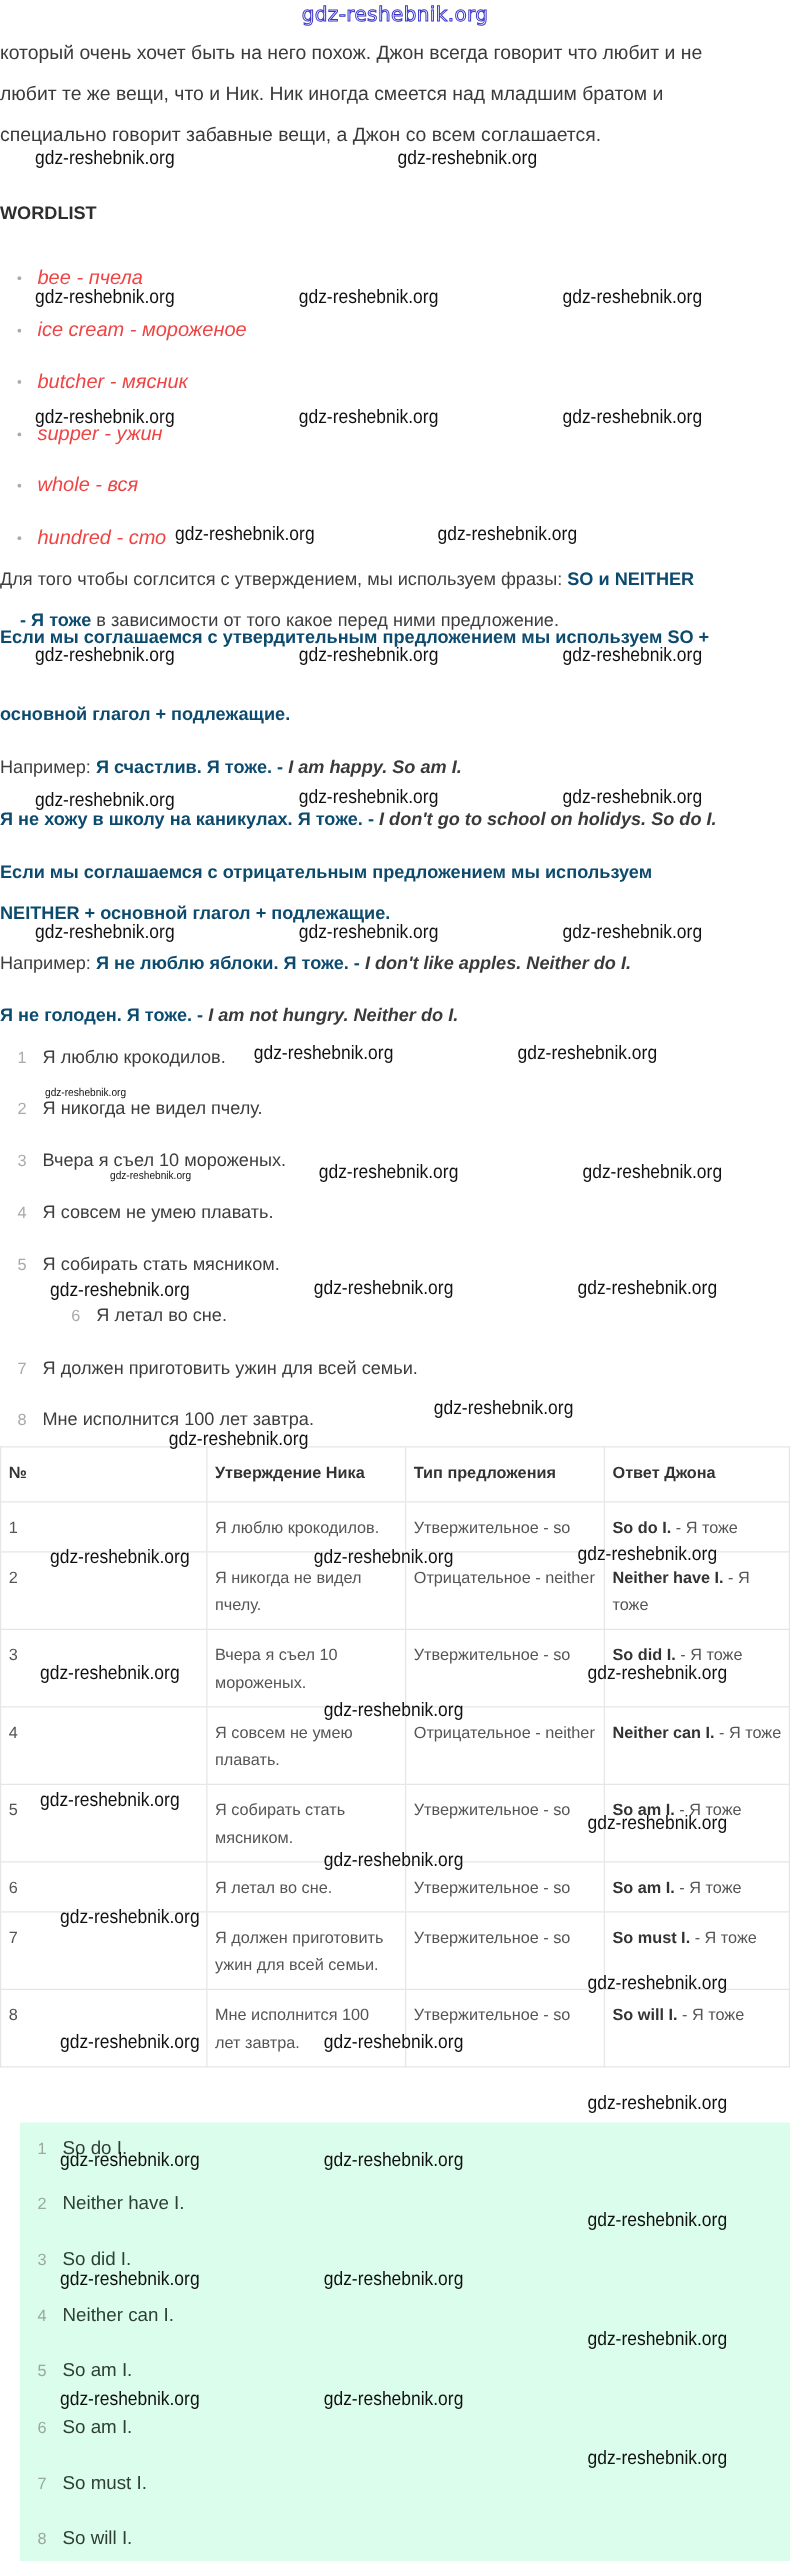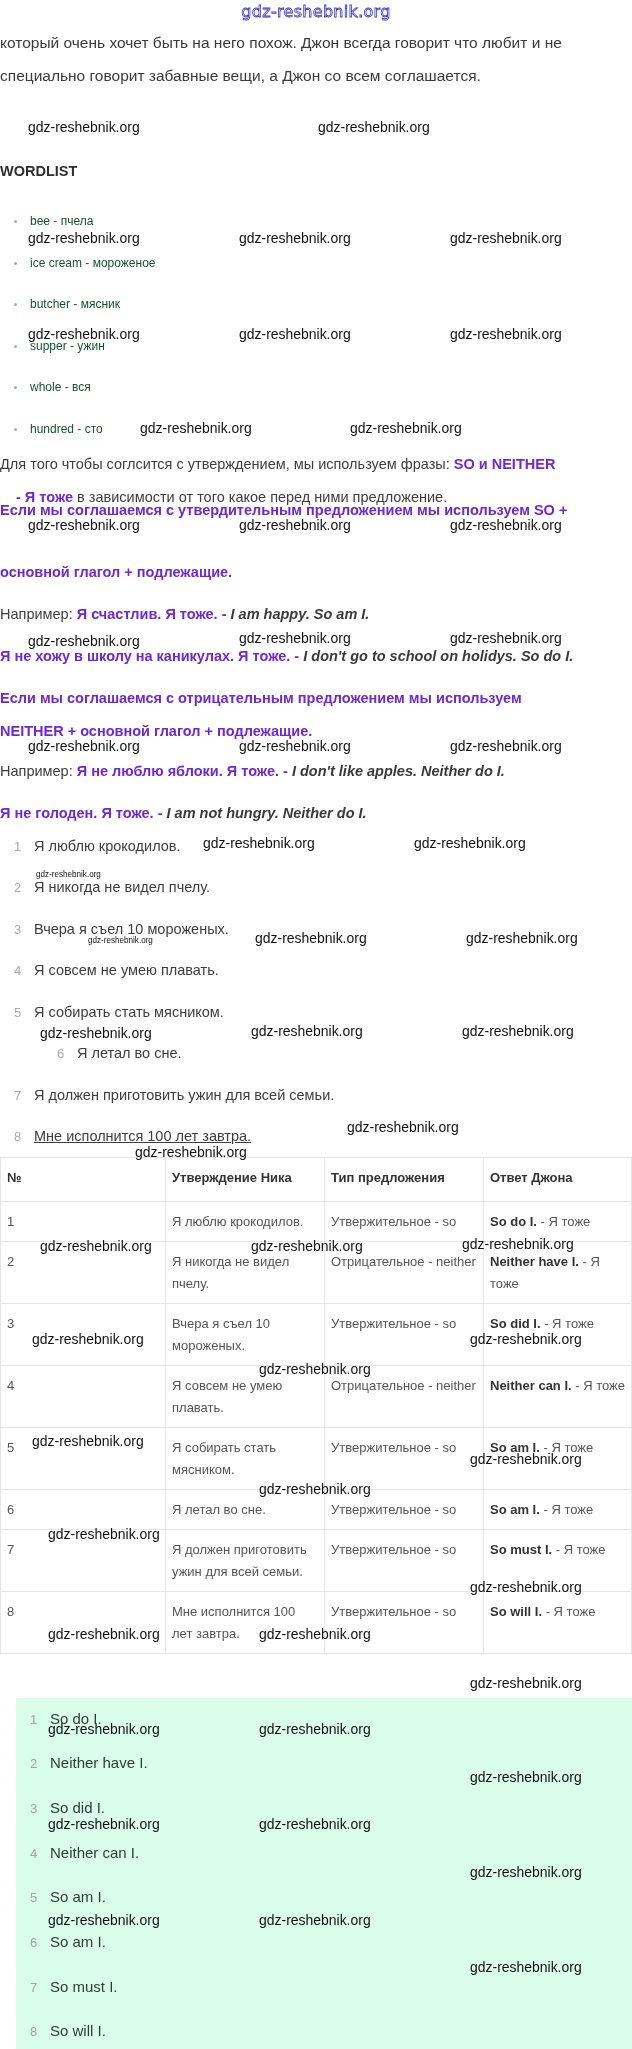--- a/index.html
+++ b/index.html
@@ -10,24 +10,24 @@
   }
   .abs { position: absolute; }
   .site-logo {
     top: 2px; left: 0; width: 632px; text-align: center;
     font-family: "DejaVu Sans", sans-serif; font-size: 16px;
     color: #ffffff; -webkit-text-stroke: 0.8px #3a35c8; letter-spacing: 0.3px;
   }
   .intro { top: 26px; left: 0; width: 632px; font-size: 15.5px; line-height: 33px; color: #3a3a3a; }
   .heading { font-weight: bold; font-size: 14.5px; color: #2e2e2e; font-family: "Liberation Sans", sans-serif; }
   .wordlist { left: 0; width: 632px; }
-  .wl-item { position: absolute; left: 14px; font-size: 12px; color: #14532d; }
+  .wl-item { position: absolute; left: 14px; font-size: 16px; color: #ef4444; font-style: italic; }
   .wl-item .dot { display: inline-block; width: 3px; height: 3px; background: #aaaaaa; border-radius: 50%; vertical-align: middle; margin-right: 13px; }
   .para { left: 0; width: 632px; font-size: 14.5px; color: #3d3d3d; }
-  .para b { color: #6d28d9; }
+  .para b { color: #0c4a6e; }
   .para i { font-weight: bold; color: #3a3a3a; }
   .num-list { left: 0; width: 632px; }
   .num-item { position: absolute; left: 14px; font-size: 14.5px; color: #3d3d3d; }
   .num-item .n { display: inline-block; width: 20px; color: #aaaaaa; font-size: 13px; }
   table.answers {
     position: absolute; top: 1157px; left: 0; width: 632px; border-collapse: collapse;
     font-size: 13px; color: #555555;
   }
   table.answers th, table.answers td {
     border: 1px solid #e6e6e6; text-align: left; vertical-align: top;
@@ -47,20 +47,21 @@
   }
   .wm.small { font-size: 9px; }
 </style>
 </head>
 <body>
 
 <div class="abs site-logo">gdz-reshebnik.org</div>
 
 <div class="abs intro">
   <div>который очень хочет быть на него похож. Джон всегда говорит что любит и не</div>
+  <div>любит те же вещи, что и Ник. Ник иногда смеется над младшим братом и</div>
   <div>специально говорит забавные вещи, а Джон со всем соглашается.</div>
 </div>
 
 <div class="abs heading" style="top:163px;left:0;">WORDLIST</div>
 <div class="abs wordlist" style="top:0;">
   <div class="wl-item" style="top:214px;"><span class="dot"></span><span>bee - пчела</span></div>
   <div class="wl-item" style="top:256px;"><span class="dot"></span><span>ice cream - мороженое</span></div>
   <div class="wl-item" style="top:297px;"><span class="dot"></span><span>butcher - мясник</span></div>
   <div class="wl-item" style="top:339px;"><span class="dot"></span><span>supper - ужин</span></div>
   <div class="wl-item" style="top:380px;"><span class="dot"></span><span>whole - вся</span></div>
@@ -91,21 +92,21 @@
 </div>
 
 <div class="abs num-list" style="top:0;">
   <div class="num-item" style="top:838px;"><span class="n">1</span><span>Я люблю крокодилов.</span></div>
   <div class="num-item" style="top:879px;"><span class="n">2</span><span>Я никогда не видел пчелу.</span></div>
   <div class="num-item" style="top:921px;"><span class="n">3</span><span>Вчера я съел 10 мороженых.</span></div>
   <div class="num-item" style="top:962px;"><span class="n">4</span><span>Я совсем не умею плавать.</span></div>
   <div class="num-item" style="top:1004px;"><span class="n">5</span><span>Я собирать стать мясником.</span></div>
   <div class="num-item" style="top:1045px;margin-left:43px;"><span class="n">6</span><span>Я летал во сне.</span></div>
   <div class="num-item" style="top:1087px;"><span class="n">7</span><span>Я должен приготовить ужин для всей семьи.</span></div>
-  <div class="num-item" style="top:1128px;text-decoration:underline;"><span class="n">8</span><span>Мне исполнится 100 лет завтра.</span></div>
+  <div class="num-item" style="top:1128px;"><span class="n">8</span><span>Мне исполнится 100 лет завтра.</span></div>
 </div>
 
 <table class="answers">
   <thead>
     <tr>
       <th class="col1">№</th>
       <th class="col2">Утверждение Ника</th>
       <th class="col3">Тип предложения</th>
       <th>Ответ Джона</th>
     </tr>

